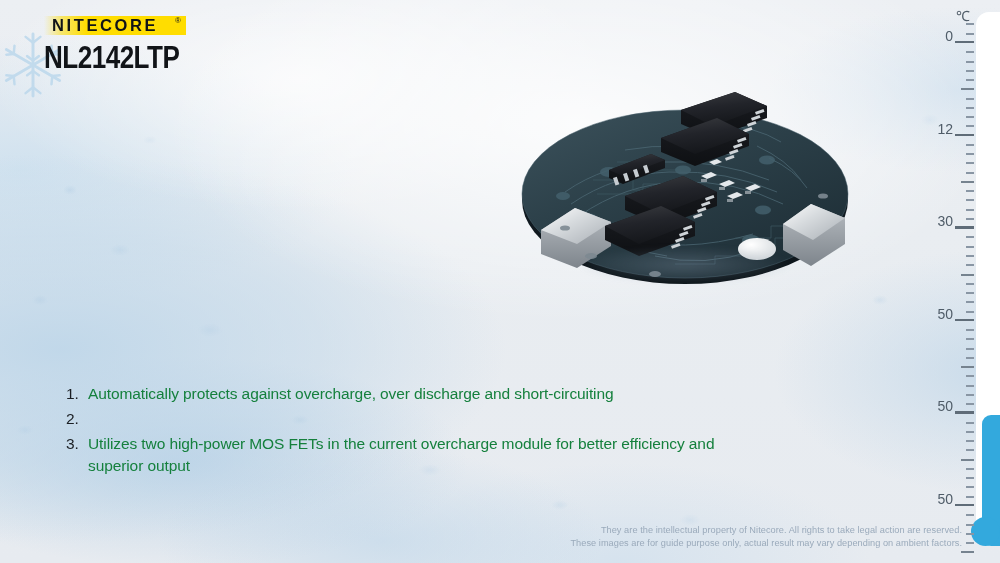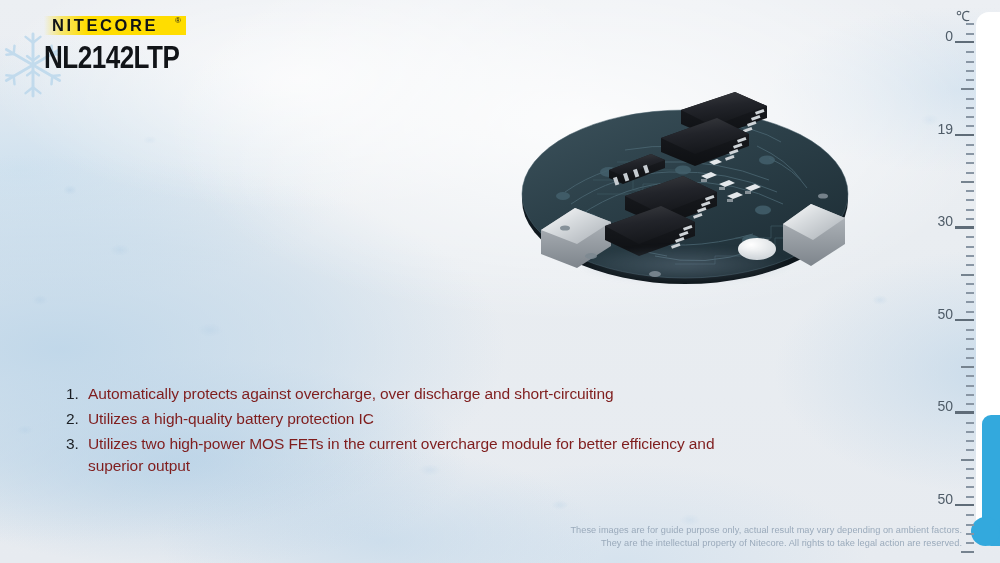--- a/index.html
+++ b/index.html
@@ -187,21 +187,21 @@
   .feature-num {
     width: 22px;
     flex: 0 0 22px;
     font-size: 15.5px;
     line-height: 22px;
     color: #1b1f24;
   }
   .feature-text {
     font-size: 15.5px;
     line-height: 22px;
-    color: #7f1d1d;
+    color: #15803d;
     letter-spacing: -0.1px;
   }
 
   
   .disclaimer {
     position: absolute;
     right: 38px; bottom: 14px;
     text-align: right;
     width: 560px;
   }
@@ -476,52 +476,51 @@
   </div>
 
 
   <div class="features">
     <div class="feature">
       <div class="feature-num">1.</div>
       <div class="feature-text">Automatically protects against overcharge, over discharge and short-circuiting</div>
     </div>
     <div class="feature">
       <div class="feature-num">2.</div>
-      <div class="feature-text">Utilizes a high-quality battery protection IC</div>
     </div>
     <div class="feature">
       <div class="feature-num">3.</div>
       <div class="feature-text">Utilizes two high-power MOS FETs in the current overcharge module for better efficiency and superior output</div>
     </div>
   </div>
 
   <div class="disclaimer">
+    <div>They are the intellectual property of Nitecore. All rights to take legal action are reserved.</div>
     <div>These images are for guide purpose only, actual result may vary depending on ambient factors.</div>
-    <div>They are the intellectual property of Nitecore. All rights to take legal action are reserved.</div>
   </div>
 
   <div class="thermo">
     <div class="thermo-tube"></div>
     <div class="thermo-fill"></div>
     <div class="thermo-bulb"></div>
     <div class="unit-label">℃</div>
     <div class="ticks" id="ticks">
         <div class="tick major" style="top: 41px;"></div>
         <div class="tick-label" style="top: 36px;">0</div>
         <div class="tick minor" style="top: 51.26px;"></div>
         <div class="tick minor" style="top: 60.52px;"></div>
         <div class="tick minor" style="top: 69.78px;"></div>
         <div class="tick minor" style="top: 79.04px;"></div>
         <div class="tick mid" style="top: 88.3px;"></div>
         <div class="tick minor" style="top: 97.56px;"></div>
         <div class="tick minor" style="top: 106.82px;"></div>
         <div class="tick minor" style="top: 116.08px;"></div>
         <div class="tick minor" style="top: 125.34px;"></div>
         <div class="tick major" style="top: 133.6px;"></div>
-        <div class="tick-label" style="top: 128.6px;">19</div>
+        <div class="tick-label" style="top: 128.6px;">12</div>
         <div class="tick minor" style="top: 143.86px;"></div>
         <div class="tick minor" style="top: 153.12px;"></div>
         <div class="tick minor" style="top: 162.38px;"></div>
         <div class="tick minor" style="top: 171.64px;"></div>
         <div class="tick mid" style="top: 180.9px;"></div>
         <div class="tick minor" style="top: 190.16px;"></div>
         <div class="tick minor" style="top: 199.42px;"></div>
         <div class="tick minor" style="top: 208.68px;"></div>
         <div class="tick minor" style="top: 217.94px;"></div>
         <div class="tick major" style="top: 226.2px;"></div>

